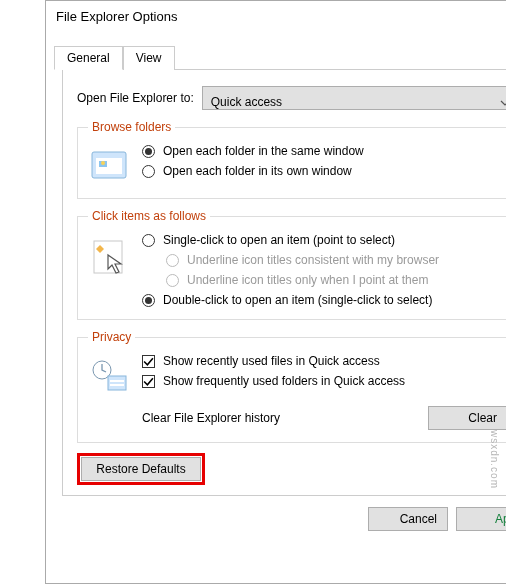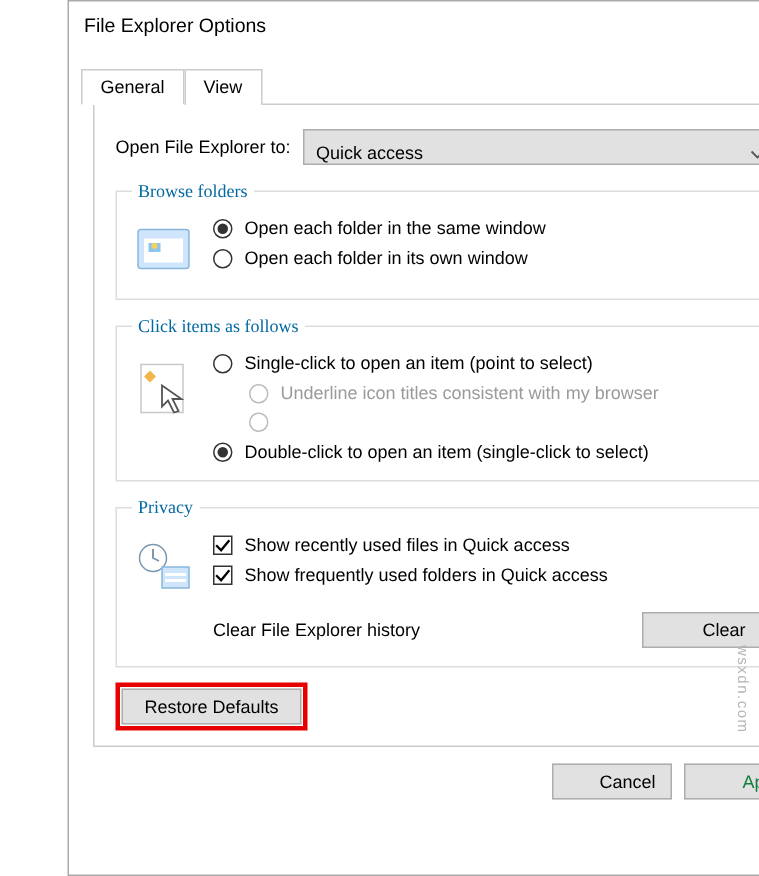--- a/index.html
+++ b/index.html
@@ -12,21 +12,21 @@
 .tabs-wrap { padding: 14px 8px 0 8px; }
 .tabs { display: flex; position: relative; top: 1px; }
 .tab { padding: 4px 12px; border: 1px solid #ccc; border-bottom: none; background: #fff; margin-right: 0; position: relative; }
 .tab.active { border-bottom: 1px solid #fff; z-index: 2; }
 .tab:not(.active) { background: #fff; }
 .panel { border: 1px solid #ccc; margin: 0 8px; padding: 16px 14px 10px 14px; background: #fff; flex: 1; }
 .row1 { display: flex; align-items: center; margin-bottom: 10px; gap: 8px; }
 .dropdown { flex: 1; height: 24px; border: 1px solid #adadad; background: #e1e1e1; display: flex; align-items: flex-end; padding: 0 8px; position: relative; }
 .dropdown .chev { position: absolute; right: 8px; }
 fieldset { border: 1px solid #ddd; margin: 0 0 10px 0; padding: 8px 10px 12px 10px; }
-legend { padding: 0 4px; color: #0369a1; font-family: Liberation Serif, serif; }
+legend { padding: 0 4px; color: #c2410c; }
 .fs-row { display: flex; gap: 10px; }
 .fs-icon { width: 44px; height: 40px; margin-top: 4px; flex-shrink: 0; }
 .radios, .checks { flex: 1; display: flex; flex-direction: column; gap: 6px; padding-top: 2px; }
 .radio, .check { display: flex; align-items: center; gap: 8px; }
 .radio-sub { margin-left: 24px; color: #9a9a9a; }
 .radio-sub .r-outer { border-color: #bbb; }
 .r-outer { width: 13px; height: 13px; border: 1px solid #333; border-radius: 50%; display: flex; align-items: center; justify-content: center; flex-shrink: 0; }
 .r-inner { width: 7px; height: 7px; border-radius: 50%; background: #333; }
 .c-box { width: 13px; height: 13px; border: 1px solid #333; display: flex; align-items: center; justify-content: center; flex-shrink: 0; background: #fff; }
 .c-box svg { width: 11px; height: 11px; }
@@ -114,20 +114,21 @@
             <label class="radio">
               <span class="r-outer"></span>
               <span>Single-click to open an item (point to select)</span>
             </label>
             <label class="radio radio-sub">
               <span class="r-outer"></span>
               <span>Underline icon titles consistent with my browser</span>
             </label>
             <label class="radio radio-sub">
               <span class="r-outer"></span>
+              <span>Underline icon titles only when I point at them</span>
             </label>
             <label class="radio">
               <span class="r-outer">
                   <span class="r-inner"></span>
                 </span>
               <span>Double-click to open an item (single-click to select)</span>
             </label>
           </div>
         </div>
       </fieldset>

